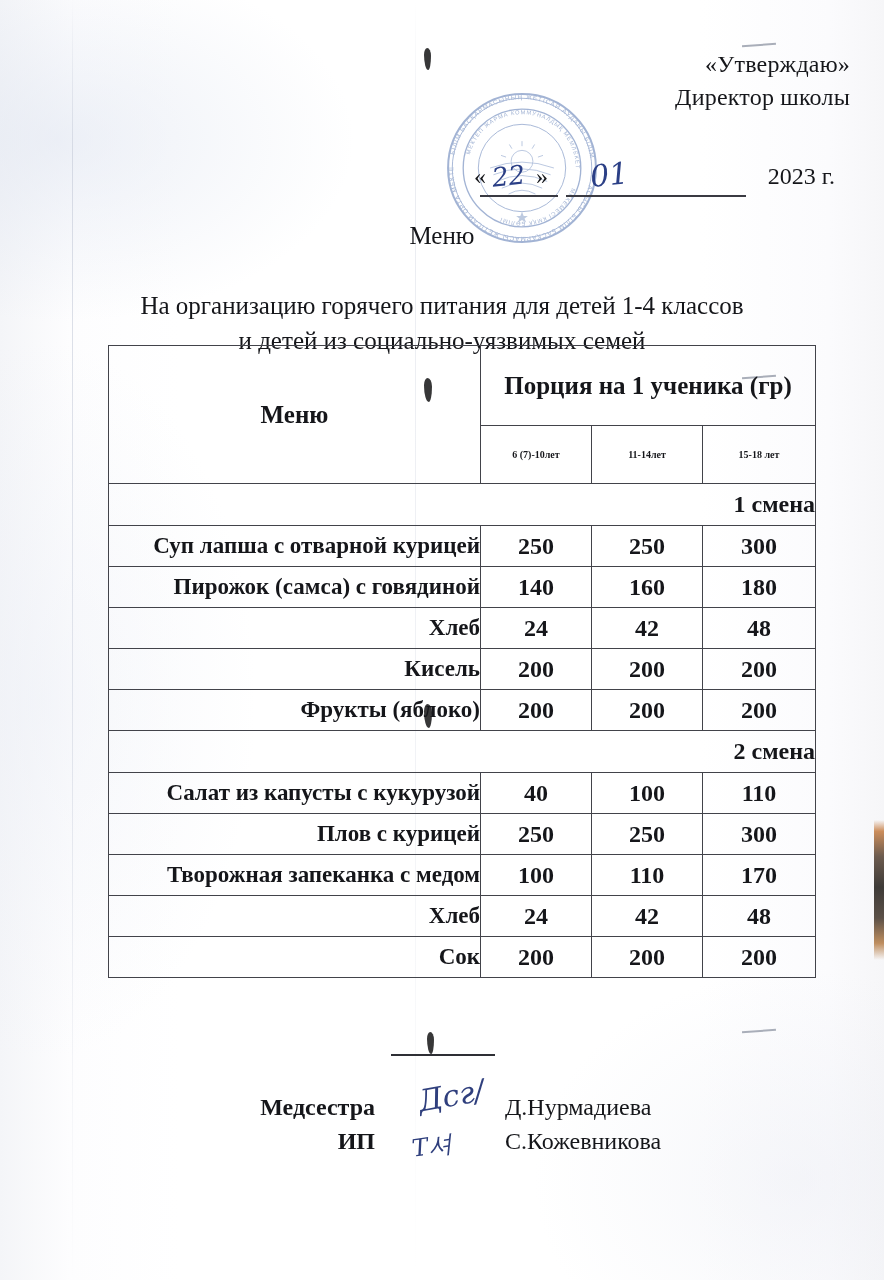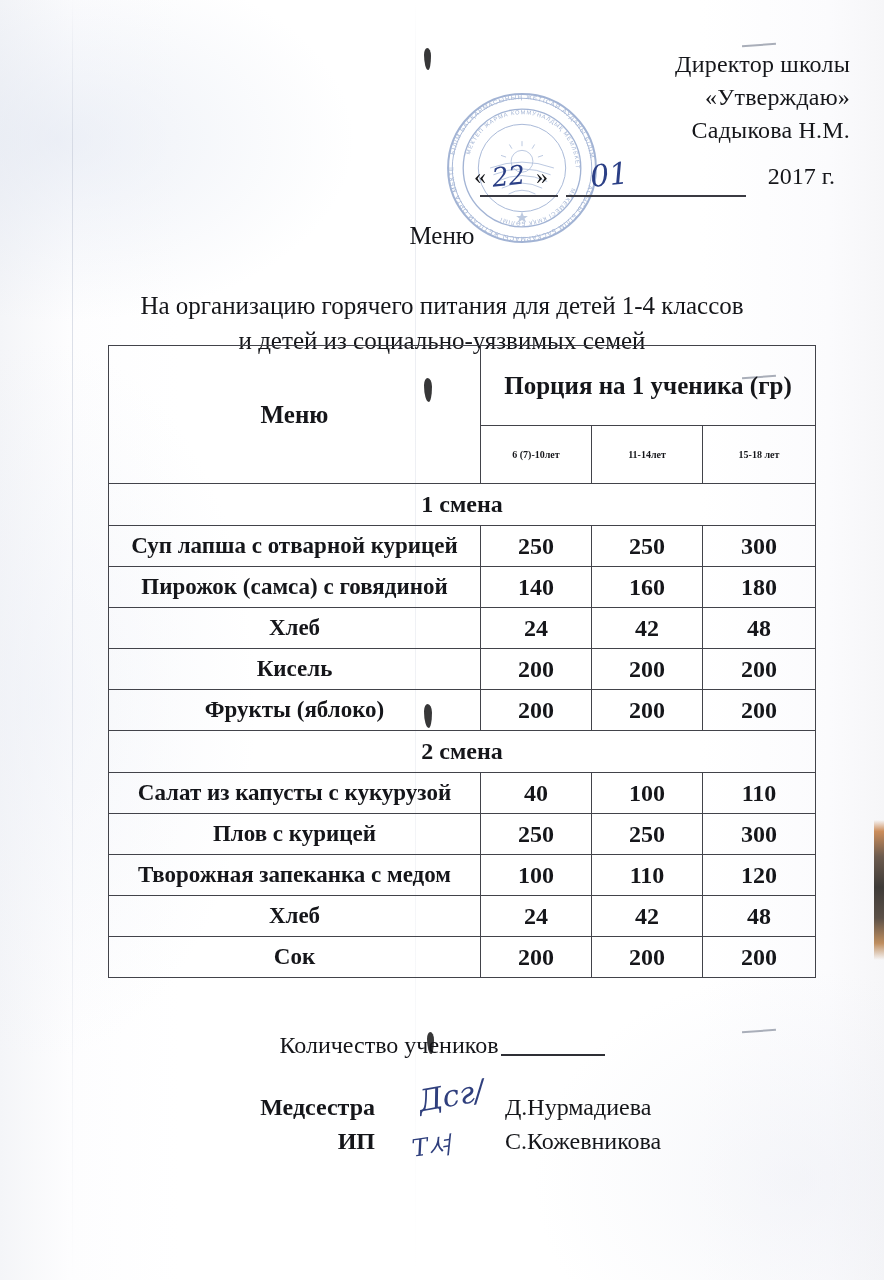--- a/index.html
+++ b/index.html
@@ -156,27 +156,27 @@
     font-size: 25px;
     height: 80px;
   }
   .th-age {
     text-align: center;
     vertical-align: middle;
     font-size: 10px;
     height: 58px;
   }
   .shift-row td {
-    text-align: center;
+    text-align: right;
     vertical-align: middle;
     height: 42px;
     font-size: 24px;
   }
   .dish {
-    text-align: center;
+    text-align: right;
     padding-left: 9px;
     height: 41px;
     vertical-align: middle;
     font-size: 23px;
     white-space: nowrap;
   }
   .qty {
     text-align: center;
     vertical-align: middle;
     height: 41px;
@@ -293,33 +293,32 @@
       <path d="M 70,116 Q 100,102 130,116"></path>
       <path d="M 76,124 Q 100,112 124,124"></path>
       <path d="M 84,131 Q 100,122 116,131"></path>
     </g>
     <g fill="#8fa5cb" opacity=".8">
       <polygon points="100,152 102,157 107,157 103,160 105,165 100,162 95,165 97,160 93,157 98,157"></polygon>
     </g>
   </svg>
 
   <div class="approval">
+    <div class="line">«Утверждаю»</div>
     <div class="line">Директор школы</div>
-    <div class="line">«Утверждаю»</div>
-    <div class="line">Садыкова Н.М.</div>
   </div>
 
   <div class="date-line">
     <span class="dquote-open">«</span>
     <span class="dquote-close">»</span>
     <span class="hand day">22</span>
     <span class="hand month">01</span>
     <span class="rule day"></span>
     <span class="rule month"></span>
-    <span class="year">2017 г.</span>
+    <span class="year">2023 г.</span>
   </div>
 
   <div class="doc-title">Меню</div>
   <div class="doc-subtitle">
     <div>На организацию горячего питания для детей 1-4 классов</div>
     <div>и детей из социально-уязвимых семей</div>
   </div>
 
   <table class="menu-table">
     <colgroup>
@@ -387,39 +386,39 @@
       <tr>
         <td class="dish">Плов с курицей</td>
         <td class="qty">250</td>
         <td class="qty">250</td>
         <td class="qty">300</td>
       </tr>
       <tr>
         <td class="dish">Творожная запеканка с медом</td>
         <td class="qty">100</td>
         <td class="qty">110</td>
-        <td class="qty">120</td>
+        <td class="qty">170</td>
       </tr>
       <tr>
         <td class="dish">Хлеб</td>
         <td class="qty">24</td>
         <td class="qty">42</td>
         <td class="qty">48</td>
       </tr>
       <tr>
         <td class="dish">Сок</td>
         <td class="qty">200</td>
         <td class="qty">200</td>
         <td class="qty">200</td>
       </tr>
     </tbody>
   </table>
 
   <div class="count-row">
-    <span class="count-label">Количество учеников</span><span class="count-blank"></span>
+    <span class="count-blank"></span>
   </div>
 
   <div class="sign-block">
     <div class="sign-line">
       <span class="sign-role">Медсестра</span>
       <span class="sign-mark nurse">Дсг/</span>
       <span class="sign-name">Д.Нурмадиева</span>
     </div>
     <div class="sign-line">
       <span class="sign-role">ИП</span>

